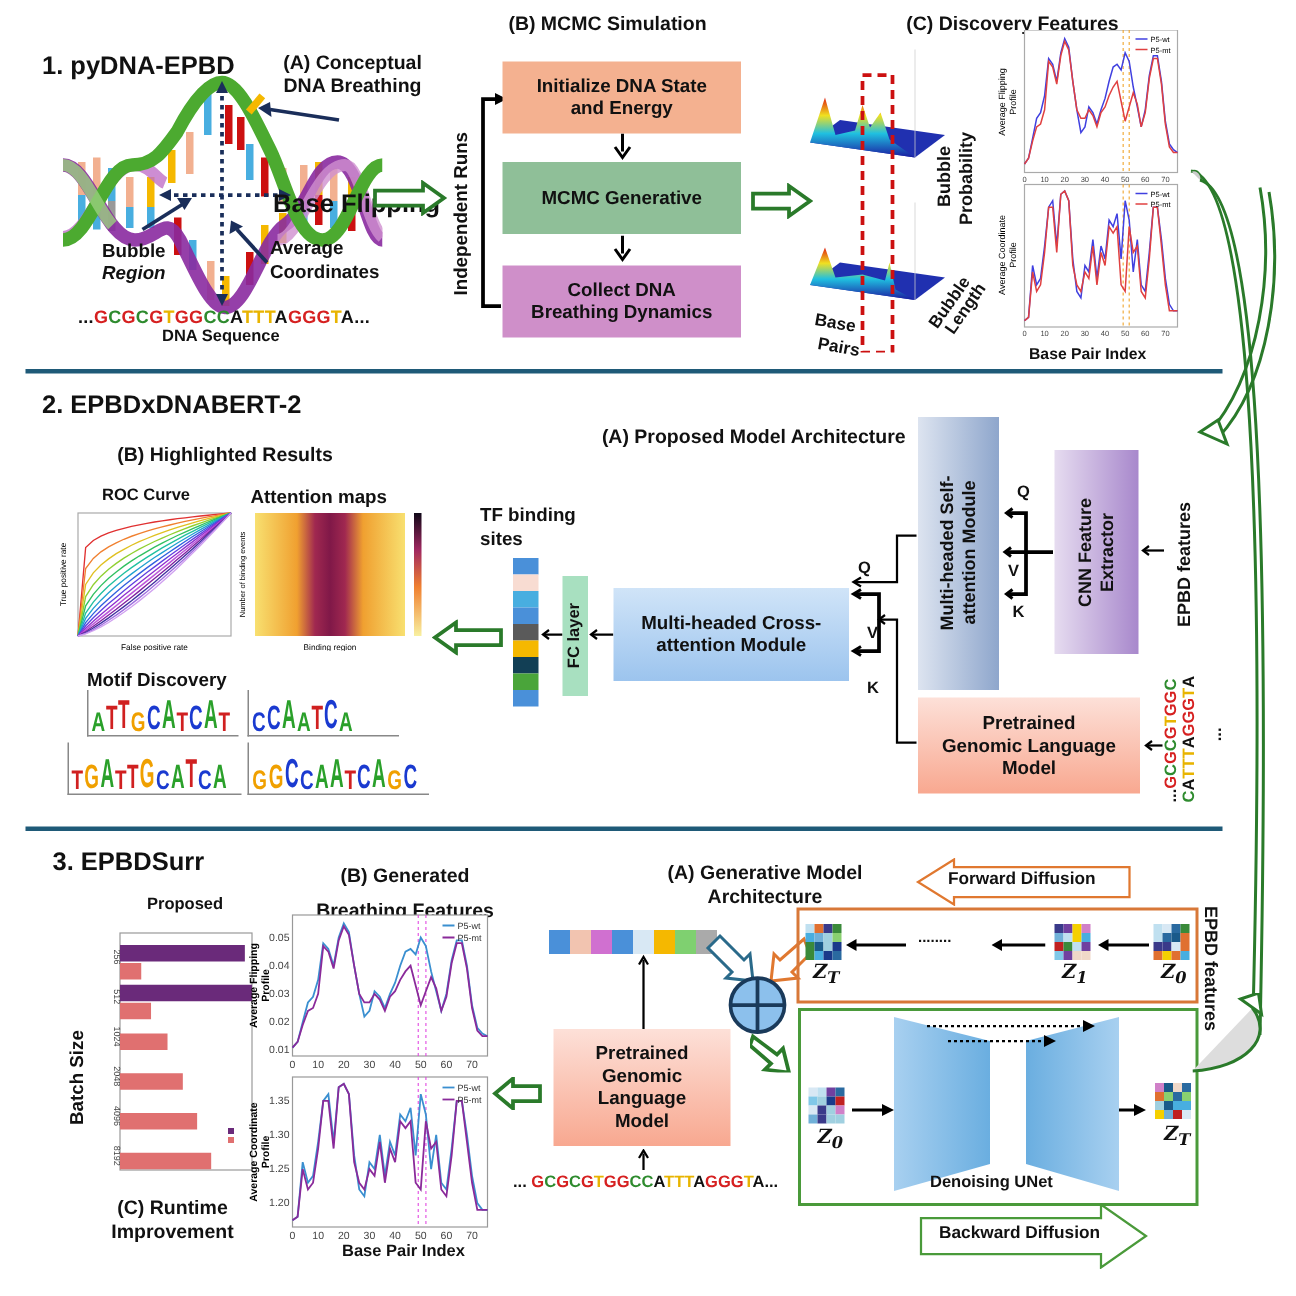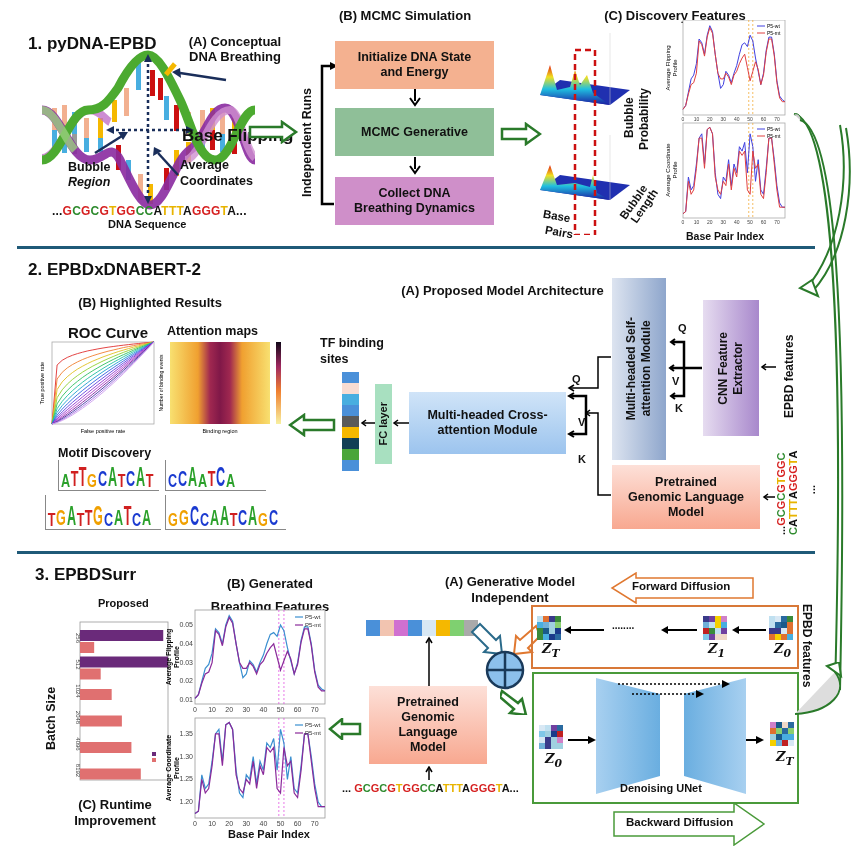--- a/index.html
+++ b/index.html
@@ -206,21 +206,21 @@
 <svg class="abs" style="left:780px;top:120px;" width="75" height="180">
   <path d="M60,5 C70,60 60,130 25,170" stroke="#2a7a2a" stroke-width="2" fill="none"></path>
   <path d="M66,8 C76,65 66,135 32,172" stroke="#2a7a2a" stroke-width="2" fill="none"></path>
   <polygon points="20,168 32,160 38,176" fill="#fff" stroke="#2a7a2a" stroke-width="2"></polygon>
 </svg>
 
 <div class="divider" style="top:246px;"></div>
 
 <div class="abs sec-title" style="left:28px;top:260px;">2. EPBDxDNABERT-2</div>
 <div class="abs sub" style="left:70px;top:296px;width:160px;font-size:13px;">(B) Highlighted Results</div>
-<div class="abs b" style="left:68px;top:324px;font-size:15px;">ROC Curve</div>
+<div class="abs b" style="left:68px;top:324px;font-size:11px;">ROC Curve</div>
 <div class="abs b" style="left:167px;top:324px;font-size:12.5px;">Attention maps</div>
 <svg class="abs" id="rocplot" style="left:40px;top:338px;" width="118" height="96">
     <rect x="12" y="4" width="102" height="82" fill="#fff" stroke="#aaa" stroke-width="0.8"></rect>
     <line x1="12" y1="86" x2="114" y2="4" stroke="#ccc" stroke-width="0.7"></line>
     <path d="M12.0,86.0L17.1,27.0L22.2,22.3L27.3,19.4L32.4,17.3L37.5,15.6L42.6,14.2L47.7,12.9L52.8,11.9L57.9,10.9L63.0,10.0L68.1,9.2L73.2,8.5L78.3,7.8L83.4,7.2L88.5,6.6L93.6,6.0L98.7,5.5L103.8,4.9L108.9,4.5L114.0,4.0" stroke="#e03030" stroke-width="0.9" fill="none"></path>
     <path d="M12.0,86.0L17.1,41.0L22.2,34.3L27.3,29.9L32.4,26.6L37.5,23.9L42.6,21.5L47.7,19.5L52.8,17.7L57.9,16.1L63.0,14.6L68.1,13.2L73.2,12.0L78.3,10.8L83.4,9.6L88.5,8.6L93.6,7.6L98.7,6.6L103.8,5.7L108.9,4.8L114.0,4.0" stroke="#f08030" stroke-width="0.9" fill="none"></path>
     <path d="M12.0,86.0L17.1,51.6L22.2,43.9L27.3,38.7L32.4,34.6L37.5,31.1L42.6,28.2L47.7,25.5L52.8,23.1L57.9,21.0L63.0,18.9L68.1,17.1L73.2,15.3L78.3,13.6L83.4,12.1L88.5,10.6L93.6,9.1L98.7,7.8L103.8,6.5L108.9,5.2L114.0,4.0" stroke="#e0c020" stroke-width="0.9" fill="none"></path>
     <path d="M12.0,86.0L17.1,59.7L22.2,51.8L27.3,46.1L32.4,41.5L37.5,37.6L42.6,34.1L47.7,31.0L52.8,28.1L57.9,25.5L63.0,23.0L68.1,20.7L73.2,18.5L78.3,16.4L83.4,14.4L88.5,12.5L93.6,10.7L98.7,8.9L103.8,7.2L108.9,5.6L114.0,4.0" stroke="#90d030" stroke-width="0.9" fill="none"></path>
     <path d="M12.0,86.0L17.1,65.9L22.2,58.2L27.3,52.4L32.4,47.5L37.5,43.3L42.6,39.4L47.7,35.9L52.8,32.7L57.9,29.7L63.0,26.8L68.1,24.1L73.2,21.5L78.3,19.0L83.4,16.7L88.5,14.4L93.6,12.2L98.7,10.0L103.8,8.0L108.9,6.0L114.0,4.0" stroke="#30c060" stroke-width="0.9" fill="none"></path>
     <path d="M12.0,86.0L17.1,70.7L22.2,63.4L27.3,57.7L32.4,52.7L37.5,48.3L42.6,44.2L47.7,40.4L52.8,36.9L57.9,33.6L63.0,30.4L68.1,27.3L73.2,24.4L78.3,21.6L83.4,18.8L88.5,16.2L93.6,13.6L98.7,11.1L103.8,8.7L108.9,6.3L114.0,4.0" stroke="#20c0a0" stroke-width="0.9" fill="none"></path>
@@ -480,21 +480,21 @@
     <text x="0" y="0" font-size="7" font-weight="bold" text-anchor="middle" transform="translate(6,160) rotate(-90)">Average Coordinate</text>
     <text x="0" y="0" font-size="7" font-weight="bold" text-anchor="middle" transform="translate(14,160) rotate(-90)">Profile</text>
   </svg>
 <div class="abs b" style="left:228px;top:828px;font-size:11px;">Base Pair Index</div>
 
 <svg class="abs" style="left:328px;top:718px;" width="34" height="22">
     <path d="M32,6 H14 V1 L2,11 L14,21 V16 H32 Z" fill="#fff" stroke="#2a7a2a" stroke-width="2.5"></path>
   </svg>
 
 <div class="abs sub" style="left:440px;top:575px;width:140px;font-size:13px;">(A) Generative Model</div>
-<div class="abs sub" style="left:440px;top:591px;width:140px;font-size:13px;">Independent</div>
+<div class="abs sub" style="left:440px;top:591px;width:140px;font-size:13px;">Architecture</div>
 <div class="abs" id="embed" style="left:366px;top:620px;height:16px;display:flex;">
     <div style="width: 14px; height: 16px; background: rgb(74, 144, 217);"></div>
     <div style="width: 14px; height: 16px; background: rgb(242, 196, 176);"></div>
     <div style="width: 14px; height: 16px; background: rgb(208, 112, 208);"></div>
     <div style="width: 14px; height: 16px; background: rgb(74, 144, 217);"></div>
     <div style="width: 14px; height: 16px; background: rgb(216, 232, 244);"></div>
     <div style="width: 14px; height: 16px; background: rgb(245, 184, 0);"></div>
     <div style="width: 14px; height: 16px; background: rgb(127, 208, 112);"></div>
     <div style="width: 14px; height: 16px; background: rgb(170, 170, 170);"></div>
   </div>

